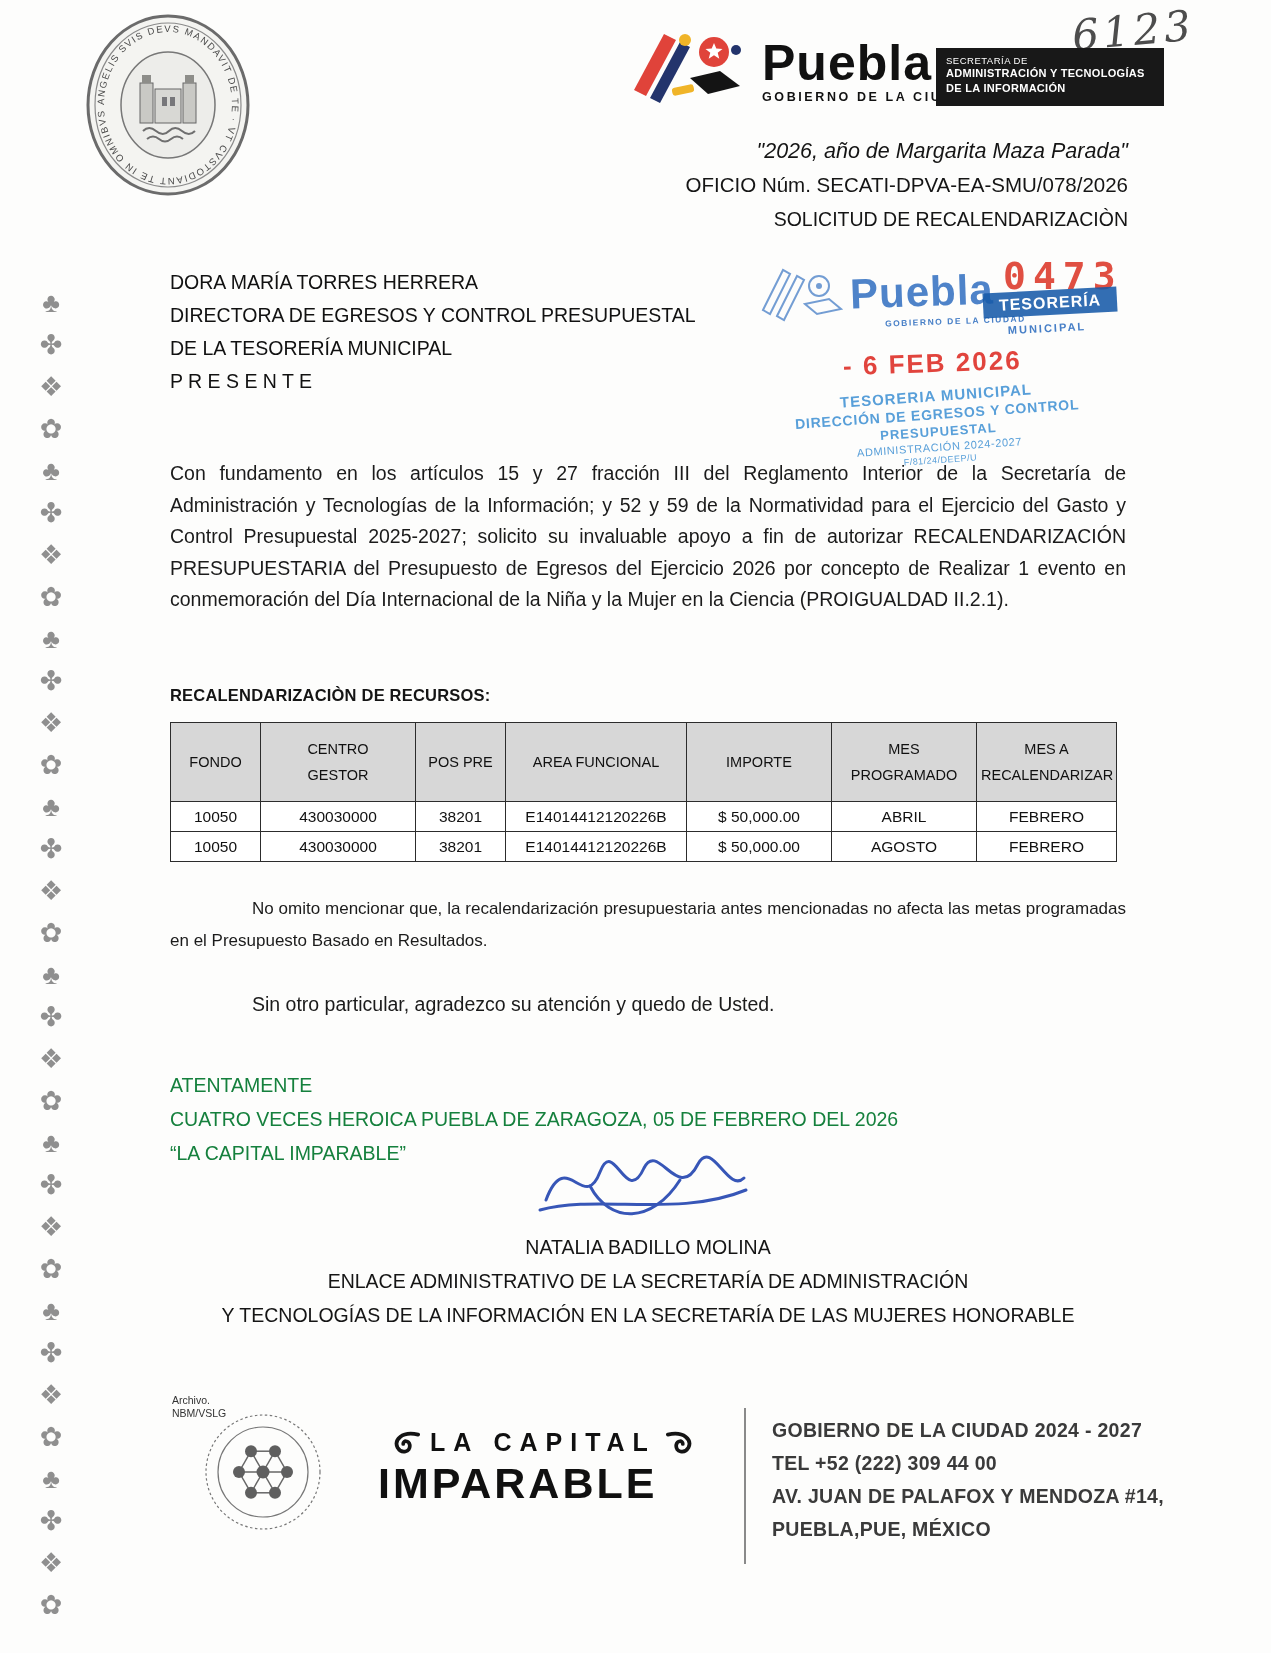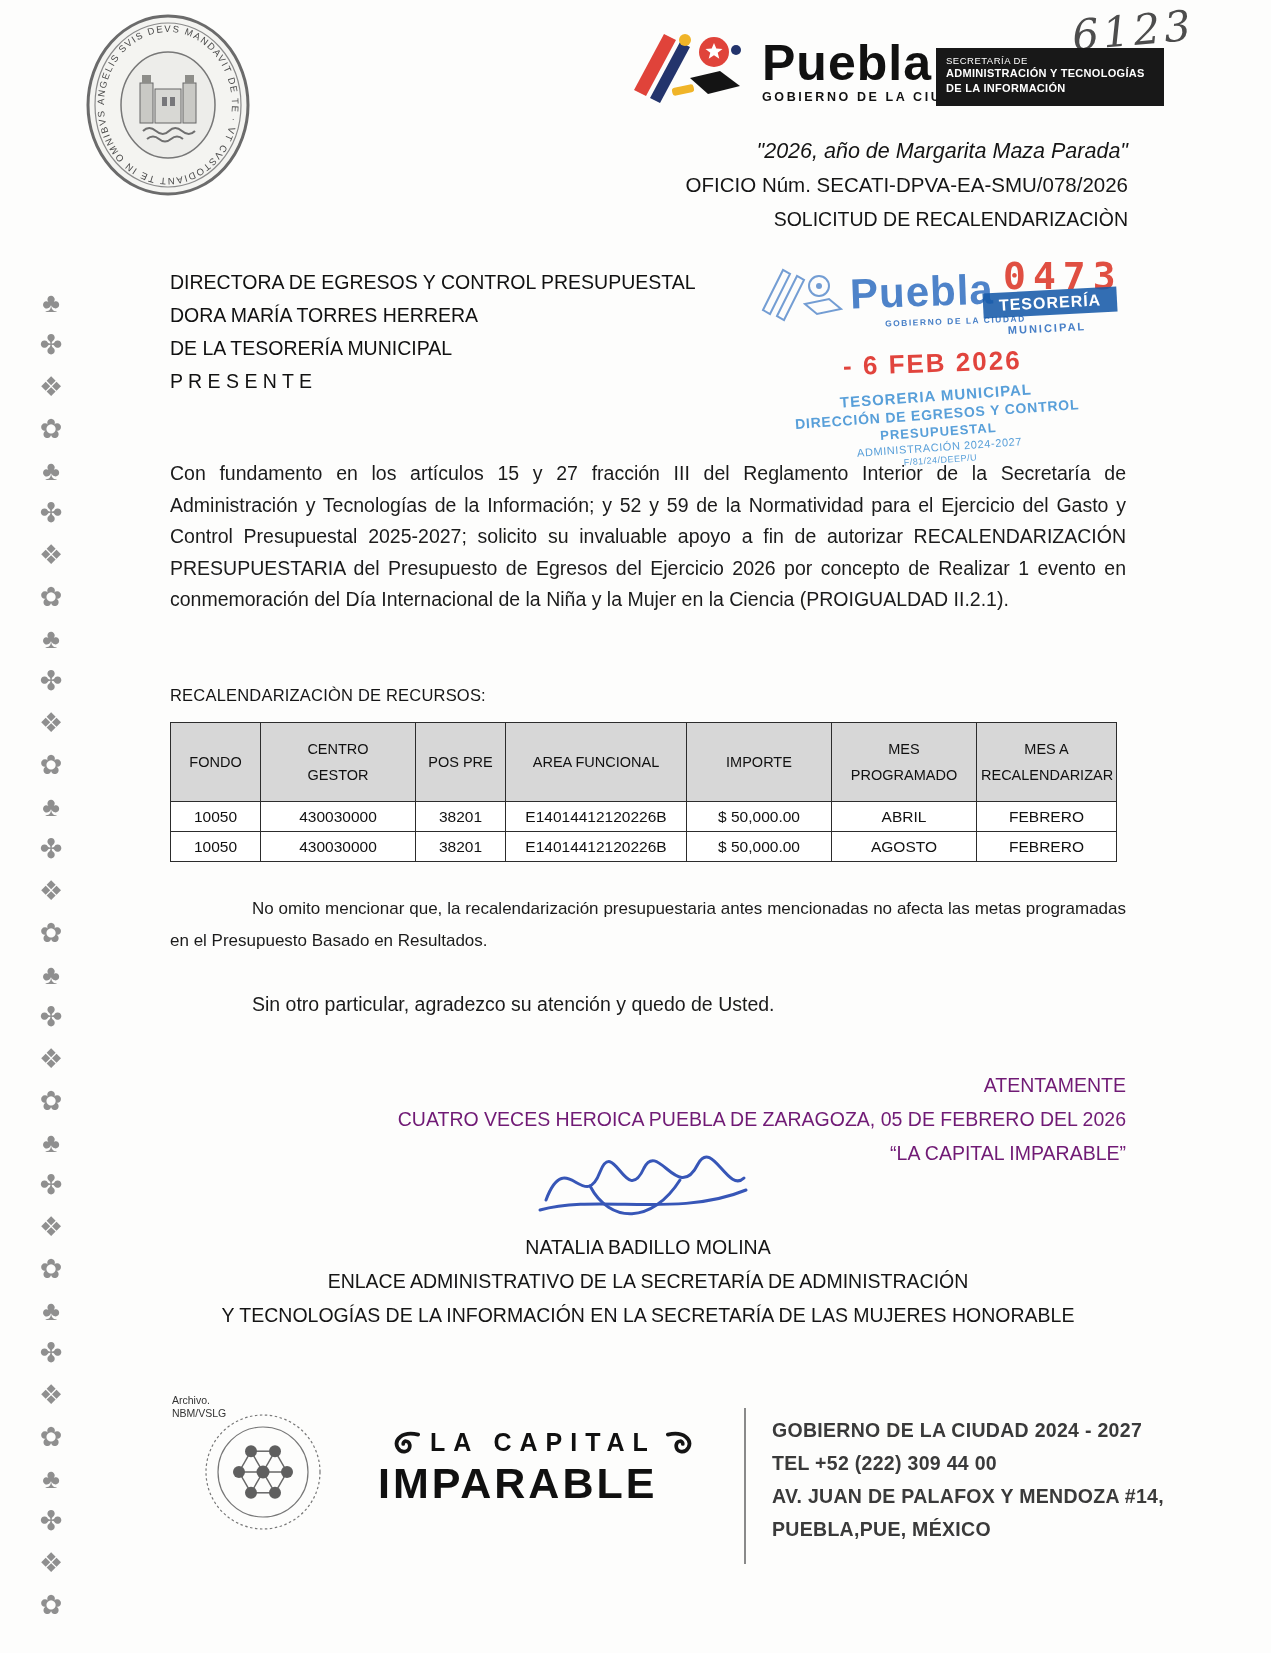--- a/index.html
+++ b/index.html
@@ -73,42 +73,42 @@
     color:rgba(74,151,214,.92);transform:rotate(-4deg);
   }
   .stamp-lines .l1{font-size:15px;font-weight:bold;letter-spacing:1px;line-height:19px;}
   .stamp-lines .l2{font-size:14px;font-weight:bold;letter-spacing:.8px;line-height:18px;}
   .stamp-lines .l3{font-size:13px;font-weight:bold;letter-spacing:1px;line-height:17px;}
   .stamp-lines .l4{font-size:11px;line-height:14px;letter-spacing:.6px;}
   .stamp-lines .l5{font-size:9px;line-height:12px;letter-spacing:.5px;}
   
   .p1{position:absolute;left:170px;top:458px;width:956px;font-size:19.5px;line-height:31.5px;
       text-align:justify;color:#1b1b1b;z-index:1;}
-  .recal-heading{position:absolute;left:170px;top:686px;font-size:16.5px;font-weight:normal;
+  .recal-heading{position:absolute;left:170px;top:686px;font-size:16.5px;font-weight:bold;
       letter-spacing:.2px;color:#151515;}
   
   .tbl-wrap{position:absolute;left:170px;top:722px;width:946px;}
   table.recal{border-collapse:collapse;table-layout:fixed;width:946px;
       font-family:"Liberation Sans",sans-serif;}
   table.recal th{
       background:#d7d7d7;border:1px solid #2c2c2c;font-size:14.5px;font-weight:normal;
       height:78px;vertical-align:middle;text-align:center;white-space:pre-line;line-height:26px;
       color:#111;padding:0 4px;
   }
   table.recal td{
       border:1px solid #2c2c2c;font-size:15.5px;height:27px;text-align:center;
       vertical-align:middle;color:#111;background:#fff;
   }
   .p2{position:absolute;left:170px;top:893px;width:956px;font-size:17px;line-height:32px;
       text-align:justify;text-indent:82px;color:#1b1b1b;}
   .p3{position:absolute;left:170px;top:988px;width:956px;font-size:19.5px;line-height:32px;
       text-indent:82px;color:#1b1b1b;}
   
-  .closing{position:absolute;left:170px;top:1068px;width:956px;text-align:right;
-      font-size:19.5px;line-height:34px;color:#701a75;}
+  .closing{position:absolute;left:170px;top:1068px;width:956px;text-align:left;
+      font-size:19.5px;line-height:34px;color:#15803d;}
   .signature{position:absolute;left:528px;top:1122px;width:230px;height:112px;z-index:4;}
   .signer{position:absolute;left:110px;top:1230px;width:1076px;text-align:center;
       font-size:19.5px;line-height:34px;color:#151515;}
   
   .archivo{position:absolute;left:172px;top:1394px;font-size:10.5px;line-height:13px;color:#333;}
   .nmx-logo{position:absolute;left:203px;top:1412px;width:120px;height:120px;}
   .capital-logo{position:absolute;left:378px;top:1428px;width:330px;text-align:left;}
   .capital-top{display:flex;align-items:center;justify-content:center;gap:10px;}
   .capital-line1{font-size:25px;font-weight:bold;letter-spacing:8px;color:#101010;}
   .capital-line2{font-size:43px;font-weight:bold;letter-spacing:3px;color:#101010;margin-top:2px;}
@@ -205,22 +205,22 @@
     <div class="s3">DE LA INFORMACIÓN</div>
   </div>
 
   <div class="headlines">
     <div class="year-motto">"2026, año de Margarita Maza Parada"</div>
     <div class="oficio">OFICIO Núm. SECATI-DPVA-EA-SMU/078/2026</div>
     <div class="subject">SOLICITUD DE RECALENDARIZACIÒN</div>
   </div>
 
   <div class="recipient">
+    <div>DORA MARÍA TORRES HERRERA</div>
     <div>DIRECTORA DE EGRESOS Y CONTROL PRESUPUESTAL</div>
-    <div>DORA MARÍA TORRES HERRERA</div>
     <div>DE LA TESORERÍA MUNICIPAL</div>
     <div>P R E S E N T E</div>
   </div>
 
   <div class="stamp">
     <svg class="tala" width="88" height="60" viewBox="0 0 88 60">
       <polygon points="6,46 26,6 33,10 13,50" fill="none" stroke="rgba(39,104,189,.8)" stroke-width="2"></polygon>
       <polygon points="20,52 40,12 47,16 27,56" fill="none" stroke="rgba(39,104,189,.8)" stroke-width="2"></polygon>
       <circle cx="62" cy="22" r="10" fill="none" stroke="rgba(39,104,189,.8)" stroke-width="2"></circle>
       <circle cx="62" cy="22" r="3" fill="rgba(39,104,189,.8)"></circle>

